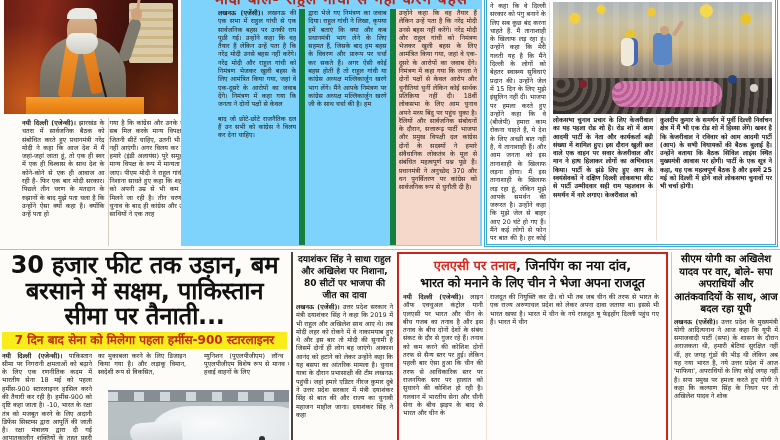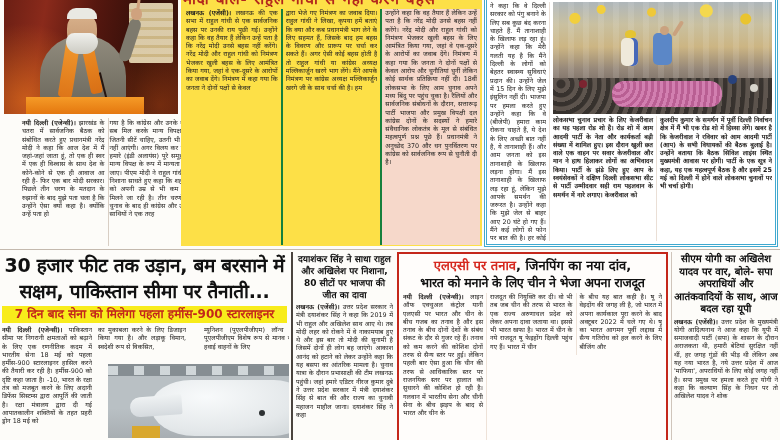--- a/index.html
+++ b/index.html
@@ -40,27 +40,27 @@
   .mp-hand{position:absolute;left:127px;top:8px;width:11px;height:12px;border-radius:45%;background:#cfa27e;}
   .mp-finger{position:absolute;left:133px;top:-2px;width:3px;height:12px;border-radius:2px;transform:rotate(7deg);background:#cfa27e;}
   .mp-mic{position:absolute;left:98px;bottom:16px;width:2px;height:26px;background:#241510;transform:rotate(-14deg);}
   .mp-podium{position:absolute;left:22px;bottom:0;width:118px;height:17px;
     background:linear-gradient(#f59b27,#e4770f);}
   #modi-cols{position:absolute;left:21px;top:118px;width:174px;height:128px;display:flex;align-items:center;}
   #modi-cols .col{flex:1;height:100%;overflow:hidden;padding:1px 3px 0 1px;}
   #modi-cols .col:first-child{border-right:1px solid #d8cec4;}
 
   
-  #debate-region{position:absolute;left:181px;top:0;width:301px;height:246px;background:#fde047;overflow:hidden;}
+  #debate-region{position:absolute;left:181px;top:0;width:301px;height:246px;background:#7dd3fc;overflow:hidden;padding-left:32px;}
   #debate-clip{position:relative;height:7px;overflow:hidden;}
   #debate-clip span{position:absolute;top:-12px;left:2px;white-space:nowrap;
     font-size:15px;font-weight:bold;color:#b3261c;letter-spacing:1px;}
   #debate-cols{display:flex;height:238px;padding:2px 2px 0 2px;}
   #debate-cols .col{flex:1;overflow:hidden;padding:0 3px;}
-  #debate-cols .col+.col{border-left:2px solid #15803d;}
+  #debate-cols .col+.col{border-left:6px solid #15803d;}
   #debate-cols .col:last-child{background:#f6d8ca;}
   .tail{margin-top:6px !important;}
 
   
   #kejriwal-region{position:absolute;left:484px;top:-4px;width:294px;height:251px;
     border:1px solid #3fa9cf;padding:1px;background:#ffffff;}
   #kejriwal-inner{width:100%;height:100%;border:1px solid #3fa9cf;display:flex;padding:3px;overflow:hidden;}
   #kej-col1{width:60px;flex:none;overflow:hidden;padding-right:3px;border-right:1px solid #eadfd6;}
   #kej-right{flex:1;display:flex;flex-direction:column;padding-left:3px;overflow:hidden;font-weight:bold;}
   #roadshow-photo{position:relative;width:100%;height:112px;flex:none;overflow:hidden;
@@ -89,21 +89,21 @@
   .rs-dot3{position:absolute;left:90%;bottom:22px;width:8px;height:8px;border-radius:50%;background:#d8d4cc;}
   #kej-caps{display:flex;flex:1;overflow:hidden;margin-top:2px;}
   #kej-cap{width:104px;flex:none;overflow:hidden;padding-right:3px;border-right:1px solid #eadfd6;}
   #kej-col3{flex:1;overflow:hidden;padding-left:3px;}
 
   
   #mid-rule{left:0;top:249px;width:780px;}
 
   
   #hermes-region{position:absolute;left:0;top:252px;width:289px;height:188px;overflow:hidden;}
-  #hermes-headline{font-size:19px;font-weight:bold;line-height:25.5px;text-align:center;color:#111;
+  #hermes-headline{font-size:24px;font-weight:bold;line-height:25.5px;text-align:center;color:#111;
     margin:1px 2px 0 2px;letter-spacing:-0.3px;}
   #hermes-sub{margin:2px 2px 0 2px;background:#f8ec1b;color:#c4271b;font-weight:bold;
     font-size:12px;line-height:17px;text-align:center;white-space:nowrap;overflow:hidden;}
   #hermes-body{position:relative;height:112px;margin-top:3px;padding-left:12px;}
   #hermes-c1{position:absolute;left:2px;top:0;width:90px;height:112px;}
   #hermes-c2{position:absolute;left:98px;top:0;width:88px;height:34px;}
   #hermes-c3{position:absolute;left:204px;top:0;width:95px;height:34px;}
   #drone-photo{position:absolute;left:108px;top:38px;width:181px;height:74px;overflow:hidden;
     background:linear-gradient(180deg,#868e93 0 12px,#b9c0c4 12px 60%,#a8aeb2);}
   .dp-lights{position:absolute;top:2px;left:0;right:0;height:9px;opacity:.75;
@@ -181,20 +181,21 @@
     <p class="body col">गया है कि कांग्रेस और उनके साथी सब मिल करके मान्य विपक्ष को जितनी सीटें चाहिए, उतनी भी सीटें नहीं आएंगी। अगर विलय कर दें तो हमारे (इंडी अलायंस) पूरे समूह को मान्य विपक्ष के रूप में मान्यता मिल जाए। पीएम मोदी ने राहुल गांधी पर निशाना साधते हुए कहा कि शहजादे को अपनी उम्र से भी कम सीट मिलने जा रही है। तीन चरणों के चुनाव के बाद ही कांग्रेस और उसके साथियों ने एक तरह</p>
   </div>
 
   <section id="debate-region">
     <div id="debate-clip">
       <span>मोदी बोले- राहुल गांधी से नहीं करेंगे बहस</span>
     </div>
     <div id="debate-cols">
       <div class="col">
         <p class="body"><b class="dl">लखनऊ (एजेंसी)।</b><span> लखनऊ की एक सभा में राहुल गांधी से एक सार्वजनिक बहस पर उनकी राय पूछी गई। उन्होंने कहा कि वह तैयार हैं लेकिन उन्हें पता है कि नरेंद्र मोदी उनसे बहस नहीं करेंगे। नरेंद्र मोदी और राहुल गांधी को निमंत्रण भेजकर खुली बहस के लिए आमंत्रित किया गया, जहां वे एक-दूसरे के आरोपों का जवाब देंगे। निमंत्रण में कहा गया कि जनता ने दोनों पक्षों से केवल</span></p>
+        <p class="body tail">बाद जो छोटे-छोटे राजनैतिक दल हैं उन सभी को कांग्रेस ने विलय कर देना चाहिए।</p>
       </div>
       <div class="col">
         <p class="body">द्वारा भेजे गए निमंत्रण का जवाब दिया। राहुल गांधी ने लिखा, कृपया हमें बताएं कि क्या और कब प्रधानमंत्री भाग लेने के लिए सहमत हैं, जिसके बाद हम बहस के विवरण और प्रारूप पर चर्चा कर सकते हैं। अगर ऐसी कोई बहस होती है तो राहुल गांधी या कांग्रेस अध्यक्ष मल्लिकार्जुन खरगे भाग लेंगे। मैंने आपके निमंत्रण पर कांग्रेस अध्यक्ष मल्लिकार्जुन खरगे जी के साथ चर्चा की है। हम</p>
       </div>
       <div class="col">
         <p class="body">उन्होंने कहा कि वह तैयार हैं लेकिन उन्हें पता है कि नरेंद्र मोदी उनसे बहस नहीं करेंगे। नरेंद्र मोदी और राहुल गांधी को निमंत्रण भेजकर खुली बहस के लिए आमंत्रित किया गया, जहां वे एक-दूसरे के आरोपों का जवाब देंगे। निमंत्रण में कहा गया कि जनता ने दोनों पक्षों से केवल आरोप और चुनौतियां चुनीं लेकिन कोई सार्थक प्रतिक्रिया नहीं दी। 18वीं लोकसभा के लिए आम चुनाव अपने मध्य बिंदु पर पहुंच चुका है। रैलियों और सार्वजनिक संबोधनों के दौरान, सत्तारूढ़ पार्टी भाजपा और प्रमुख विपक्षी दल कांग्रेस दोनों के सदस्यों ने हमारे संवैधानिक लोकतंत्र के मूल से संबंधित महत्वपूर्ण प्रश्न पूछे हैं। प्रधानमंत्री ने अनुच्छेद 370 और धन पुनर्वितरण पर कांग्रेस को सार्वजनिक रूप से चुनौती दी है।</p>
       </div>
     </div>
   </section>
 
@@ -252,21 +253,20 @@
   </section>
 
   <section id="china-region">
     <h2 id="china-h1"><span class="hl">एलएसी पर तनाव</span><span>, जिनपिंग का नया दांव,</span></h2>
     <h2 id="china-h2">भारत को मनाने के लिए चीन ने भेजा अपना राजदूत</h2>
     <div id="china-row">
       <p class="body" id="china-c1"><b class="dl">नयी दिल्ली (एजेन्सी)।</b><span> लाइन ऑफ एक्चुअल कंट्रोल यानी एलएसी पर भारत और चीन के बीच गजब का तनाव है और इस तनाव के बीच दोनों देशों के संबंध संकट के दौर से गुजर रहे हैं। तनाव को कम करने की कोशिश दोनों तरफ से सैन्य स्तर पर हुई। लेकिन पहली बार ऐसा हुआ कि चीन की तरफ से आधिकारिक स्तर पर राजनयिक स्तर पर हालात को सुधारने की कोशिश हो रही है। गलवान में भारतीय सेना और चीनी सेना के बीच झड़प के बाद से भारत और चीन के</span></p>
       <div id="china-right">
         <div id="china-txt">
           <p class="body" id="china-c2">राजदूत की नियुक्ति कर दी। वो भी तब जब चीन की तरफ से भारत के एक राज्य अरुणाचल प्रदेश को लेकर अपना दावा जताया था। इससे भी भारत खफा है। भारत में चीन के नये राजदूत षू फेइहोंग दिल्ली पहुंच गए हैं। भारत में चीन</p>
-          <p class="body" id="china-c3">के बीच यह बात कही है। षू ने वेइदोंग की जगह ली है, जो भारत में अपना कार्यकाल पूरा करने के बाद अक्टूबर 2022 में चले गए थे। षू का भारत आगमन पूर्वी लद्दाख में सैन्य गतिरोध को हल करने के लिए बीजिंग और</p>
         </div>
         <div id="modixi-photo">
           <div class="mx-troops"></div>
           <div class="mx-m-body"></div>
           <div class="mx-m-face"></div>
           <div class="mx-m-beard"></div>
           <div class="mx-x-body"></div>
           <div class="mx-x-face"></div>
           <div class="mx-x-hair"></div>
           <div id="envoy-photo">

